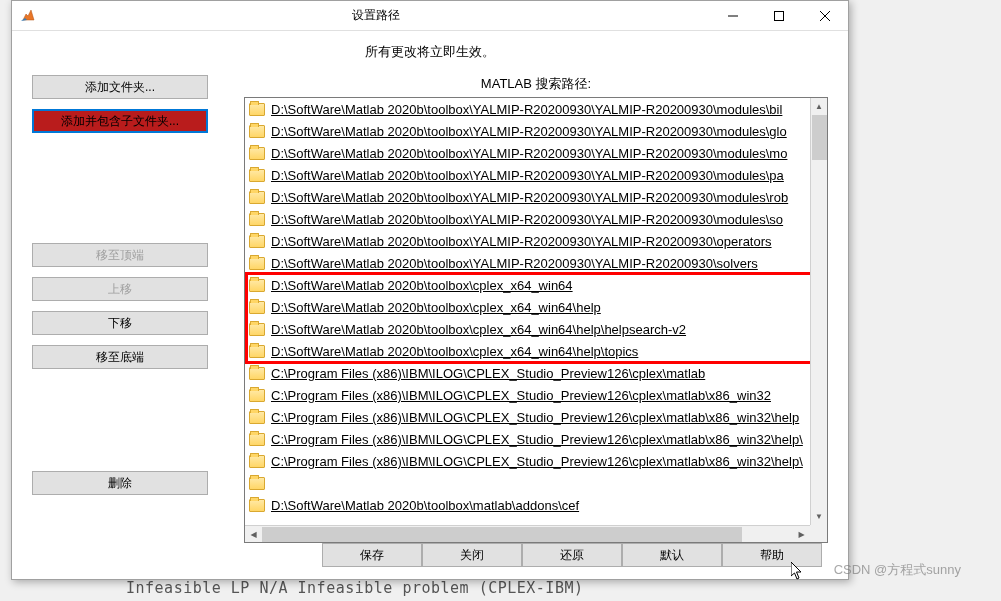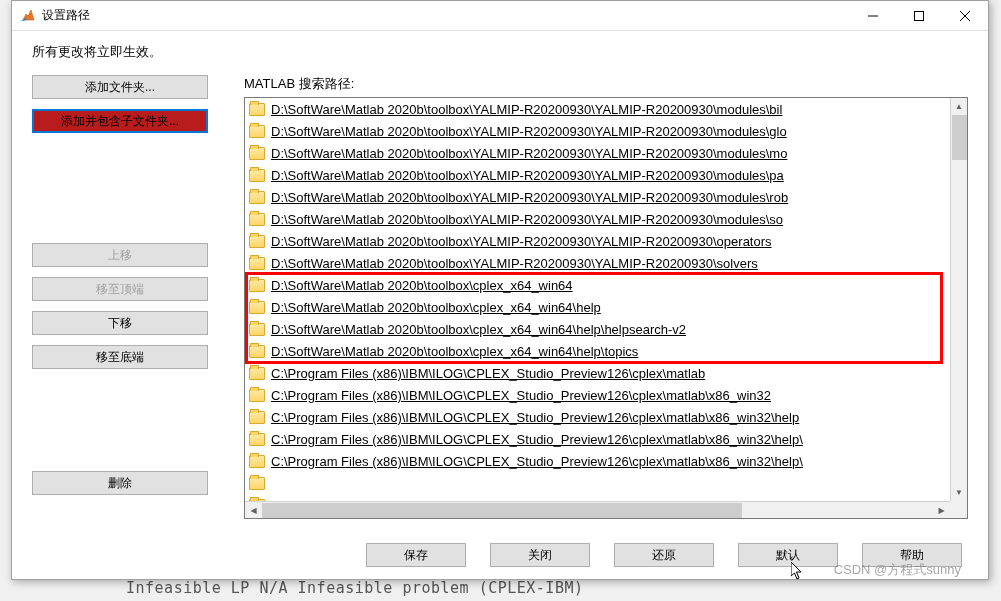--- a/index.html
+++ b/index.html
@@ -9,25 +9,26 @@
       background: #f0f0f0;
       width: 1001px;
       height: 601px;
       overflow: hidden;
       position: relative;
     }
     .window {
       position: absolute;
       left: 11px;
       top: 0;
-      width: 978px;
+      width: 838px;
       height: 580px;
       background: #fff;
       border: 1px solid #a0a0a0;
       box-shadow: 2px 2px 8px rgba(0,0,0,0.3);
+      text-align: center;
     }
     .titlebar {
       height: 30px;
       background: #fff;
       display: flex;
       align-items: center;
       border-bottom: 1px solid #e0e0e0;
     }
     .title-icon {
       width: 16px;
@@ -60,21 +61,21 @@
       display: flex;
       flex-direction: column;
     }
     .notice {
       font-size: 13px;
       margin-bottom: 14px;
       color: #000;
     }
     .main-area {
       display: flex;
-      gap: 36px;
+      gap: 12px;
       flex: 1;
       overflow: hidden;
     }
     .left-col {
       width: 176px;
       flex-shrink: 0;
       display: flex;
       flex-direction: column;
     }
     .btn {
@@ -91,20 +92,21 @@
     }
     .btn.focused { border: 2px solid #0078d7; background: #b91c1c; }
     .btn.disabled { color: #a0a0a0; cursor: default; }
     .spacer1 { height: 100px; }
     .spacer2 { height: 92px; }
     .right-col {
       flex: 1;
       display: flex;
       flex-direction: column;
       overflow: hidden;
+      margin-left: 24px;
     }
     .list-label {
       font-size: 13px;
       margin-bottom: 4px;
     }
     .listbox {
       flex: 1;
       border: 1px solid #7a7a7a;
       background: #fff;
       overflow: hidden;
@@ -216,22 +218,21 @@
       position: absolute;
       right: 0;
       bottom: 0;
       width: 17px;
       height: 17px;
       background: #f0f0f0;
     }
     .footer {
       display: flex;
       justify-content: flex-end;
-      gap: 24px;
-      padding-top: 24px;
+      padding-top: 0;
       padding-right: 6px;
     }
     .footer .btn {
       width: 100px;
       margin-bottom: 0;
     }
     .watermark {
       position: absolute;
       right: 40px;
       bottom: 22px;
@@ -289,22 +290,22 @@
   </div>
 
   <div class="content">
     <div class="notice">所有更改将立即生效。</div>
 
     <div class="main-area">
       <div class="left-col">
         <div class="btn">添加文件夹...</div>
         <div class="btn focused">添加并包含子文件夹...</div>
         <div class="spacer1"></div>
+        <div class="btn disabled">移至顶端</div>
         <div class="btn disabled">上移</div>
-        <div class="btn disabled">移至顶端</div>
         <div class="btn">下移</div>
         <div class="btn">移至底端</div>
         <div class="spacer2"></div>
         <div class="btn">删除</div>
       </div>
 
       <div class="right-col">
         <div class="list-label">MATLAB 搜索路径:</div>
         <div class="listbox">
           <div class="list-content" id="path-list">

